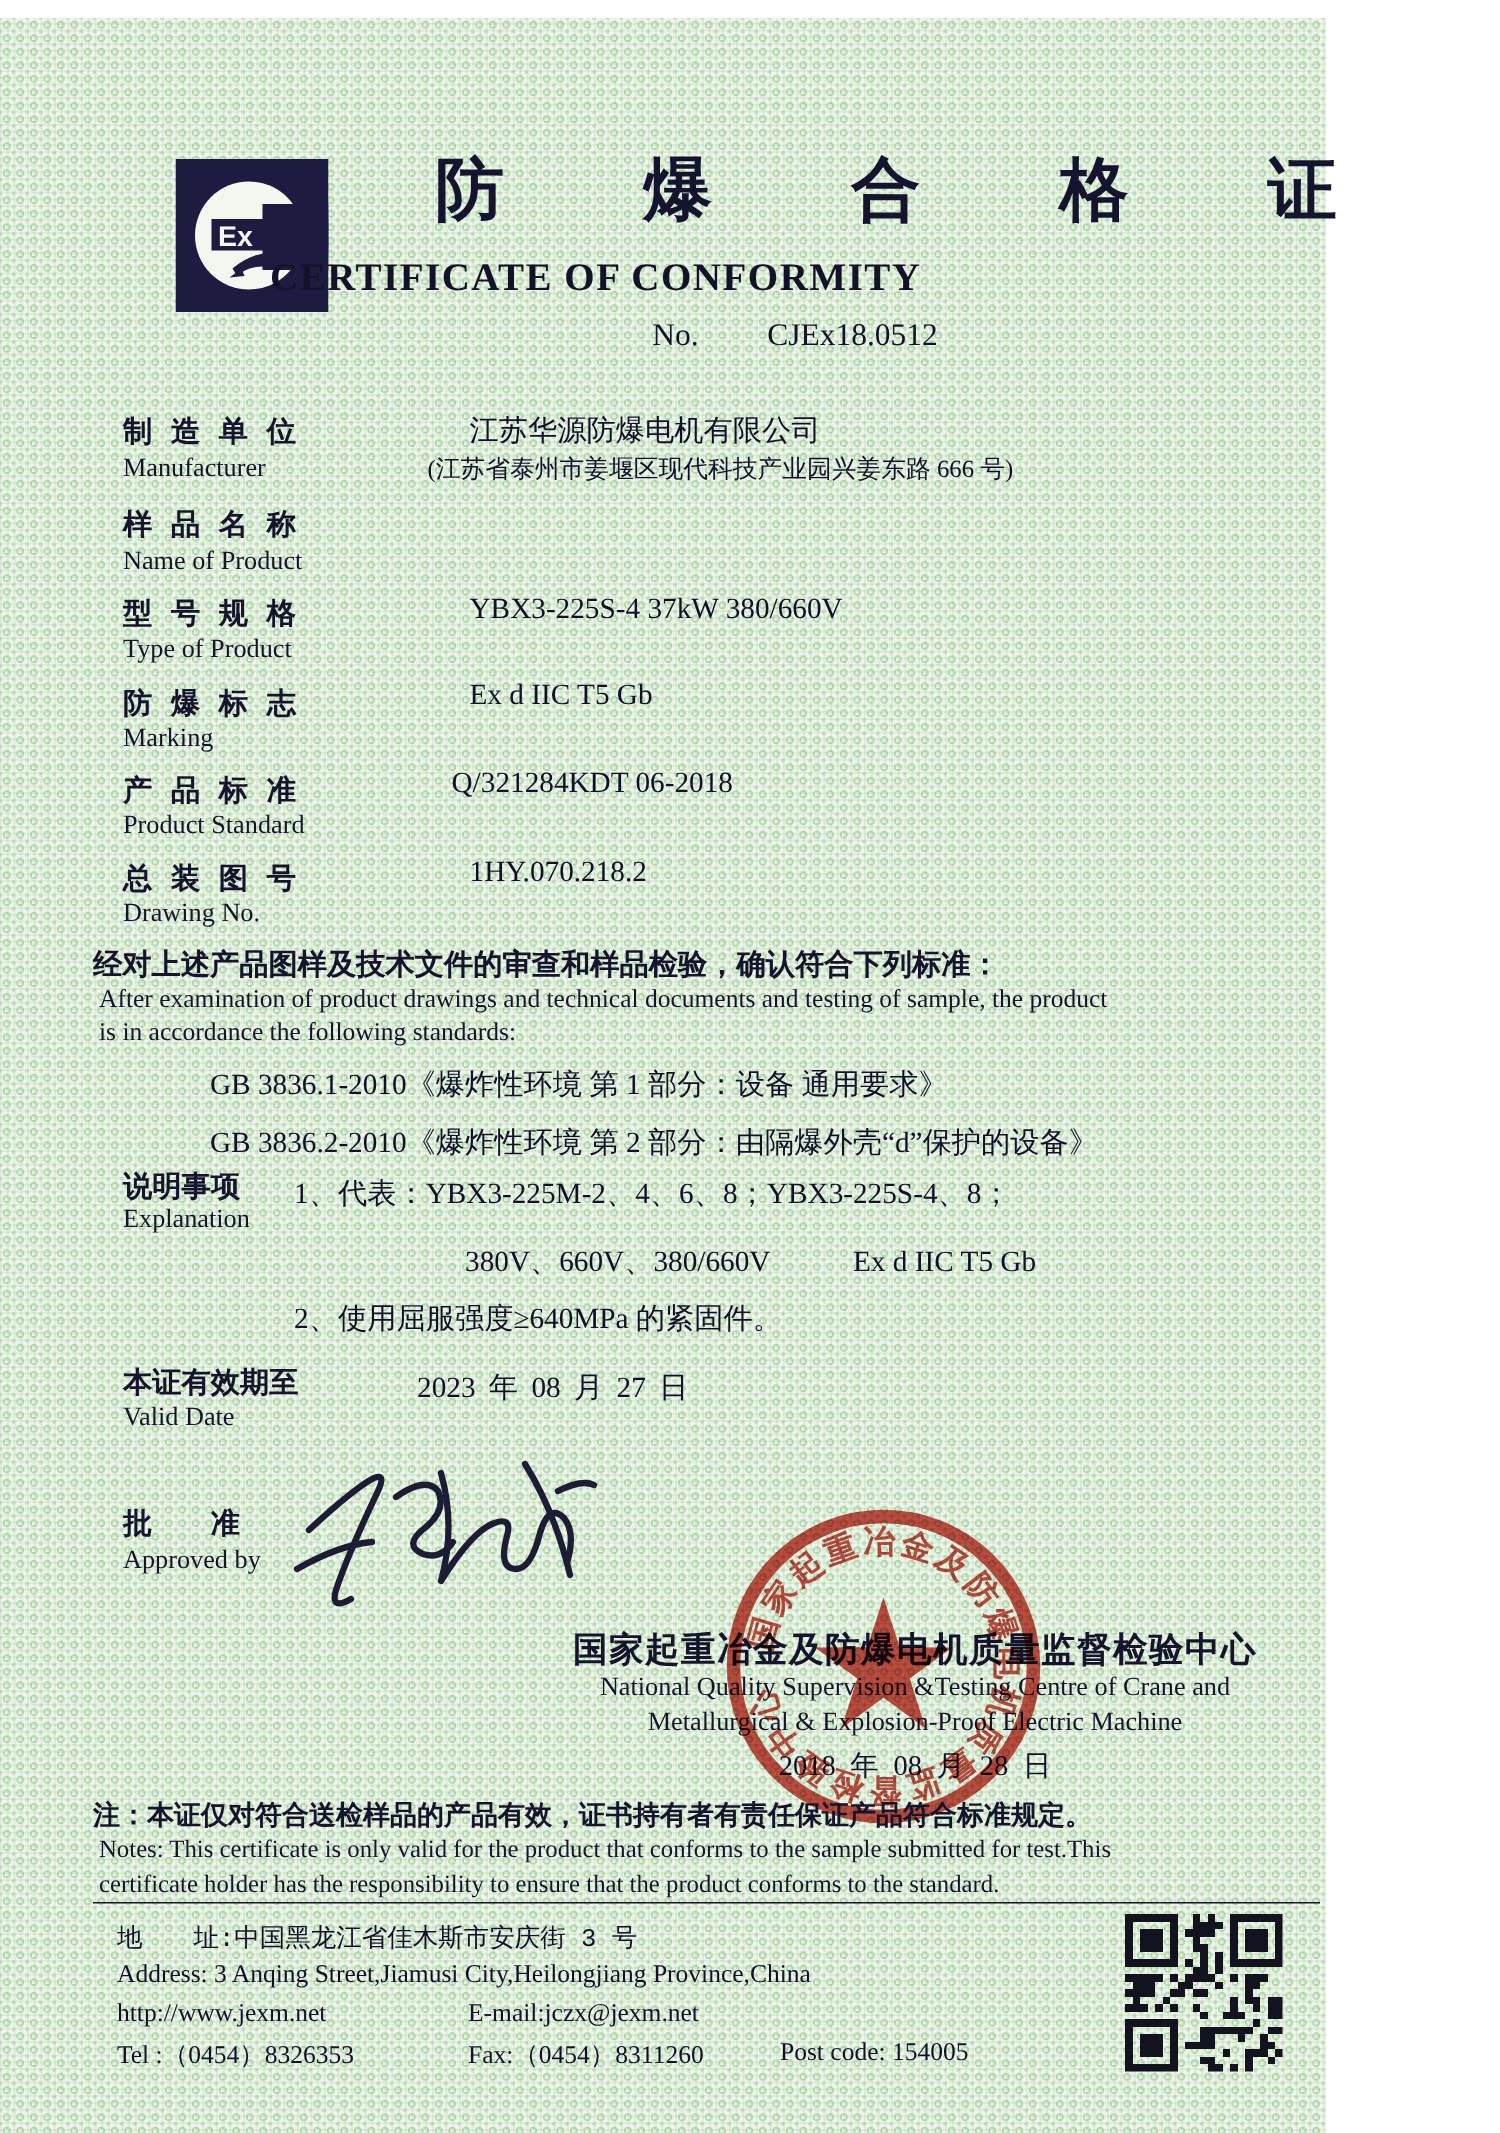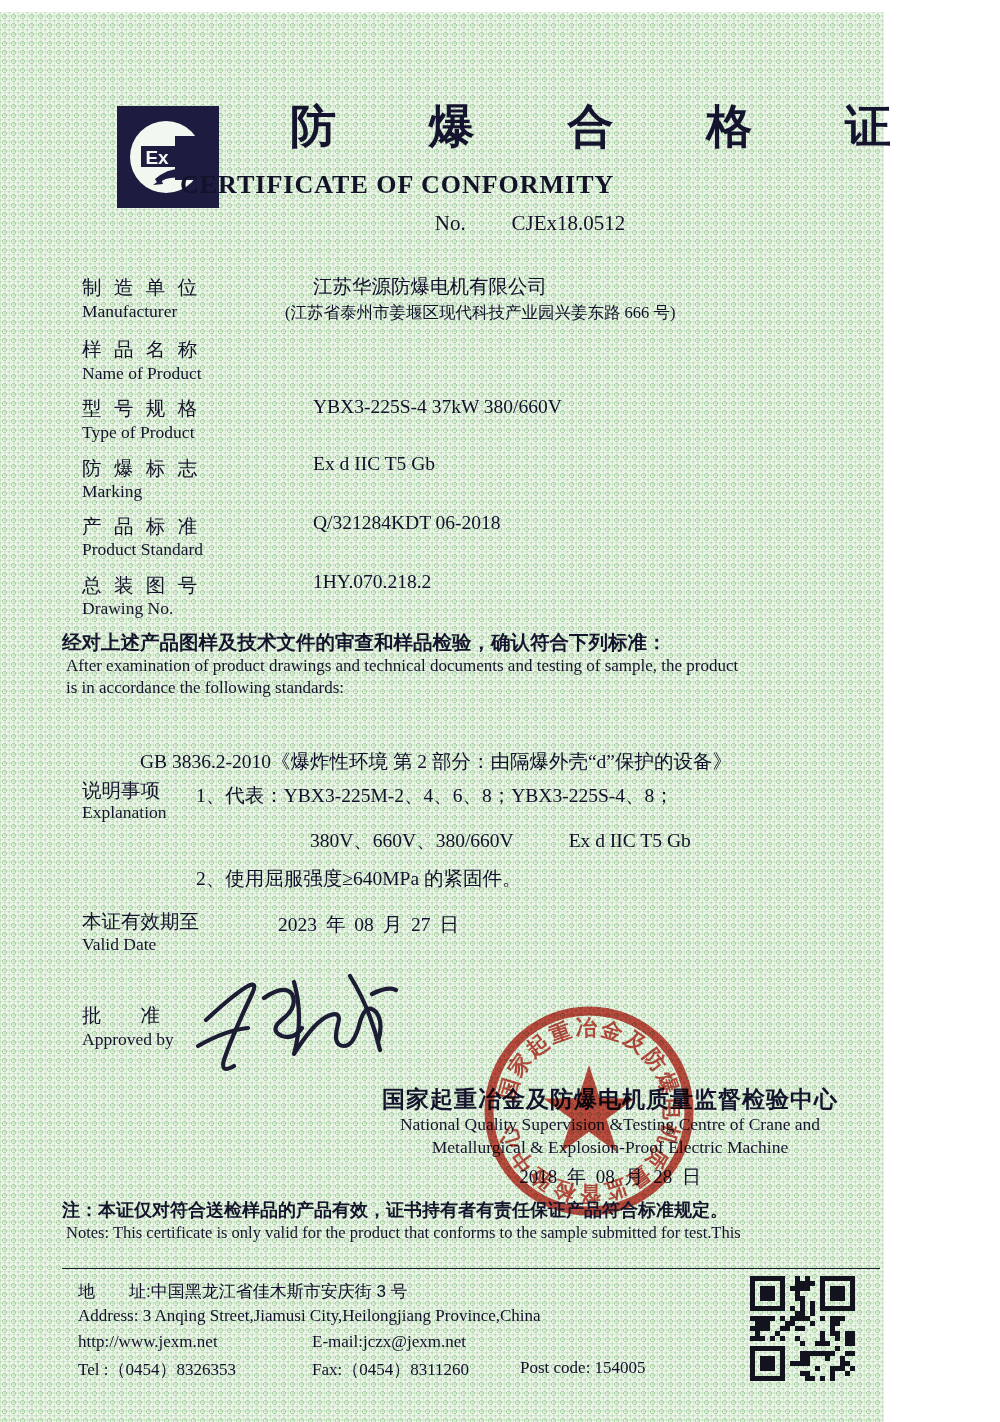--- a/index.html
+++ b/index.html
@@ -30,39 +30,39 @@
   .subtitle {
     left:180px; top:158px; width:700px; text-align:left;
     font-size:26px; letter-spacing:1px; color:#121228; font-weight:600;
   }
   .certno {
     left:180px; top:199px; width:700px; text-align:center;
     font-size:21px; color:#121228; word-spacing:10px;
   }
 
   
-  .flabel-zh { font-size:19.5px; font-weight:normal; color:#14142c; word-spacing:7px; white-space:nowrap;text-align:center; }
+  .flabel-zh { font-size:19.5px; font-weight:bold; color:#14142c; word-spacing:7px; white-space:nowrap;text-align:center; }
   .flabel-en { font-size:17.5px; color:#14142c; white-space:nowrap; }
   .fvalue { font-size:19.5px; color:#10102a; white-space:nowrap;margin-left:28px; }
   .fvalue2 { font-size:16.5px; color:#10102a; white-space:nowrap; }
 
   .para-zh { font-size:19.5px; font-weight:bold; color:#14142c; white-space:nowrap; }
   .para-en { font-size:17px; color:#14142c; white-space:nowrap; }
   .std-line { font-size:19.5px; color:#10102a; white-space:nowrap; }
 
   .issuer-zh { font-size:23px; font-weight:bold; color:#14142c; letter-spacing:1px; white-space:nowrap; text-align:center; }
   .issuer-en { font-size:17.5px; color:#14142c; text-align:center; white-space:nowrap; }
   .issue-date { font-size:19px; color:#10102a; text-align:center; word-spacing:5px; }
 
   .notes-zh { font-size:18px; font-weight:bold; color:#14142c; white-space:nowrap; }
   .notes-en { font-size:16.5px; color:#14142c; white-space:nowrap; }
   .rule { left:62px; top:1256px; width:818px; height:0; border-top:1.6px solid #15152c; }
 
   .contact { font-size:17px; color:#10102a; white-space:nowrap; }
-  .contact-zh { font-family:Liberation Sans, sans-serif; font-weight:bold; }
+  .contact-zh { font-family:Liberation Mono, monospace; font-weight:bold; }
 
   .seal { left:482px; top:992px; width:214px; height:214px; opacity:.88; mix-blend-mode:multiply; pointer-events:none; }
   .sig { left:190px; top:952px; width:215px; height:118px; }
   .qr { left:750px; top:1264px; width:105px; height:105px; }
 </style>
 </head>
 <body>
 
 <div class="page">
 
@@ -91,29 +91,30 @@
   <div class="abs flabel-zh hei" style="left:82px;top:383px">型 号 规 格</div>
   <div class="abs flabel-en" style="left:82px;top:410px">Type of Product</div>
   <div class="abs fvalue" style="left:285px;top:384px">YBX3-225S-4   37kW   380/660V</div>
 
   <div class="abs flabel-zh hei" style="left:82px;top:443px">防 爆 标 志</div>
   <div class="abs flabel-en" style="left:82px;top:469px">Marking</div>
   <div class="abs fvalue" style="left:285px;top:441px">Ex d IIC T5 Gb</div>
 
   <div class="abs flabel-zh hei" style="left:82px;top:501px">产 品 标 准</div>
   <div class="abs flabel-en" style="left:82px;top:527px">Product Standard</div>
-  <div class="abs fvalue" style="left:285px;top:500px">Q/321284KDT 06-2018</div>
+  <div class="abs fvalue" style="left:273px;top:500px">Q/321284KDT 06-2018</div>
 
   <div class="abs flabel-zh hei" style="left:82px;top:560px">总 装 图 号</div>
   <div class="abs flabel-en" style="left:82px;top:586px">Drawing No.</div>
   <div class="abs fvalue" style="left:285px;top:559px">1HY.070.218.2</div>
 
   <div class="abs para-zh hei" style="left:62px;top:617px">经对上述产品图样及技术文件的审查和样品检验，确认符合下列标准：</div>
   <div class="abs para-en" style="left:66px;top:644px">After examination of product drawings and technical documents and testing of sample, the product</div>
   <div class="abs para-en" style="left:66px;top:666px">is in accordance the following standards:</div>
+  <div class="abs std-line" style="left:140px;top:697px">GB 3836.1-2010《爆炸性环境 第 1 部分：设备 通用要求》</div>
   <div class="abs std-line" style="left:140px;top:736px">GB 3836.2-2010《爆炸性环境 第 2 部分：由隔爆外壳“d”保护的设备》</div>
 
   <div class="abs flabel-zh hei" style="left:82px;top:765px">说明事项</div>
   <div class="abs flabel-en" style="left:82px;top:790px">Explanation</div>
   <div class="abs std-line" style="left:196px;top:770px">1、代表：YBX3-225M-2、4、6、8；YBX3-225S-4、8；</div>
   <div class="abs std-line" style="left:310px;top:815px"><span>380V、660V、380/660V</span><span style="margin-left:55px">Ex d IIC T5 Gb</span></div>
   <div class="abs std-line" style="left:196px;top:853px">2、使用屈服强度≥640MPa 的紧固件。</div>
 
   <div class="abs flabel-zh hei" style="left:82px;top:896px">本证有效期至</div>
   <div class="abs flabel-en" style="left:82px;top:922px">Valid Date</div>
@@ -144,20 +145,21 @@
     </defs>
     <circle cx="107" cy="107" r="100" fill="none" stroke="#c5352c" stroke-width="9"></circle>
     <polygon points="107,61 117.8,94.2 152.7,94.4 124.5,115 135.1,148.3 107,127.8 78.9,148.3 89.5,115 61.3,94.4 96.2,94.2" fill="#c5352c"></polygon>
     <text font-size="21.5" font-weight="bold" fill="#c5352c" letter-spacing="2.5" font-family="Liberation Sans, sans-serif">
       <textPath href="#sealTextCircle" startOffset="2%">国家起重冶金及防爆电机质量监督检验中心</textPath>
     </text>
   </svg>
 
   <div class="abs notes-zh hei" style="left:62px;top:1186px">注：本证仅对符合送检样品的产品有效，证书持有者有责任保证产品符合标准规定。</div>
   <div class="abs notes-en" style="left:66px;top:1211px">Notes: This certificate is only valid for the product that conforms to the sample submitted for test.This</div>
+  <div class="abs notes-en" style="left:66px;top:1234px">certificate holder has the responsibility to ensure that the product conforms to the standard.</div>
 
   <div class="abs rule"></div>
 
   <div class="abs contact contact-zh" style="left:78px;top:1268px;font-weight:normal">地　　址:中国黑龙江省佳木斯市安庆街 3 号</div>
   <div class="abs contact" style="left:78px;top:1294px">Address: 3 Anqing Street,Jiamusi City,Heilongjiang Province,China</div>
   <div class="abs contact" style="left:78px;top:1320px">http://www.jexm.net</div>
   <div class="abs contact" style="left:312px;top:1320px">E-mail:jczx@jexm.net</div>
   <div class="abs contact" style="left:78px;top:1346px">Tel :（0454）8326353</div>
   <div class="abs contact" style="left:312px;top:1346px">Fax:（0454）8311260</div>
   <div class="abs contact" style="left:520px;top:1346px">Post code: 154005</div>

